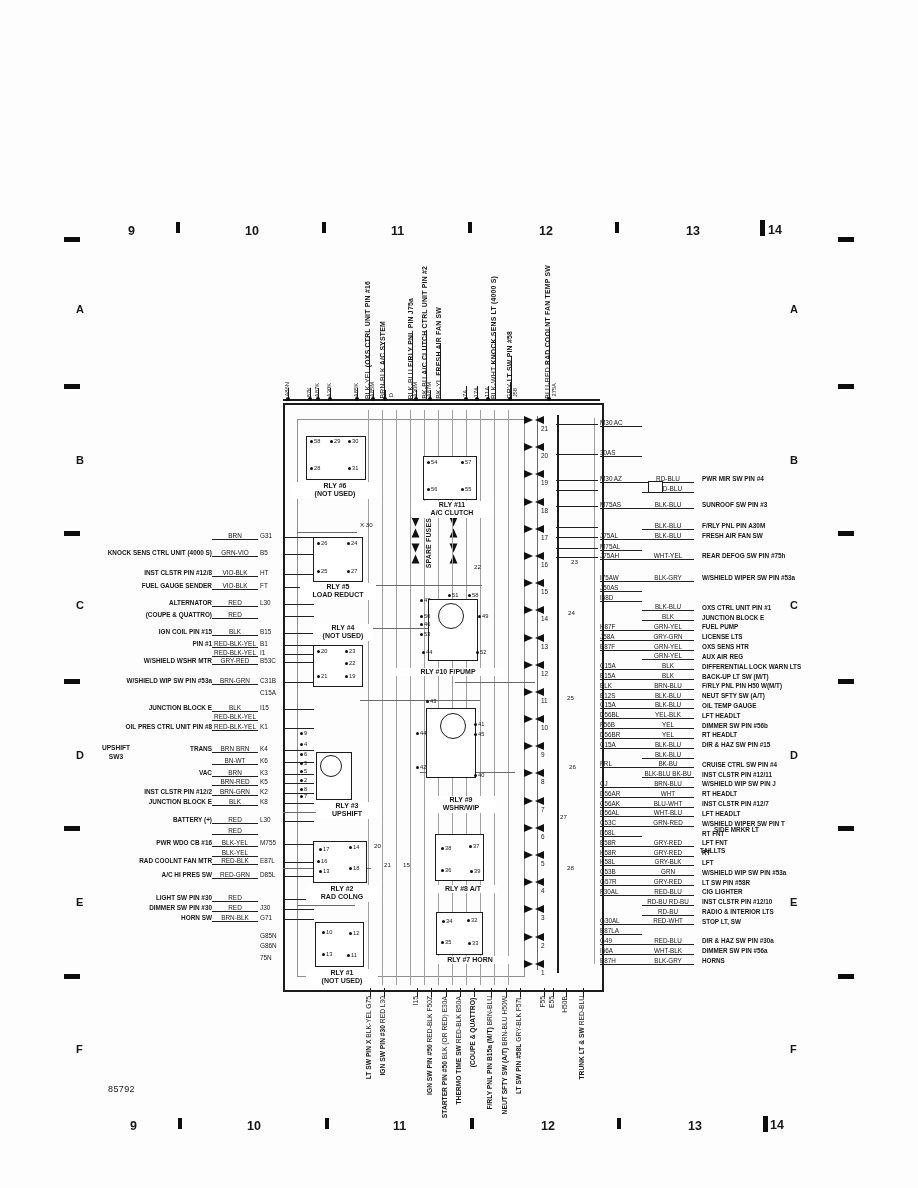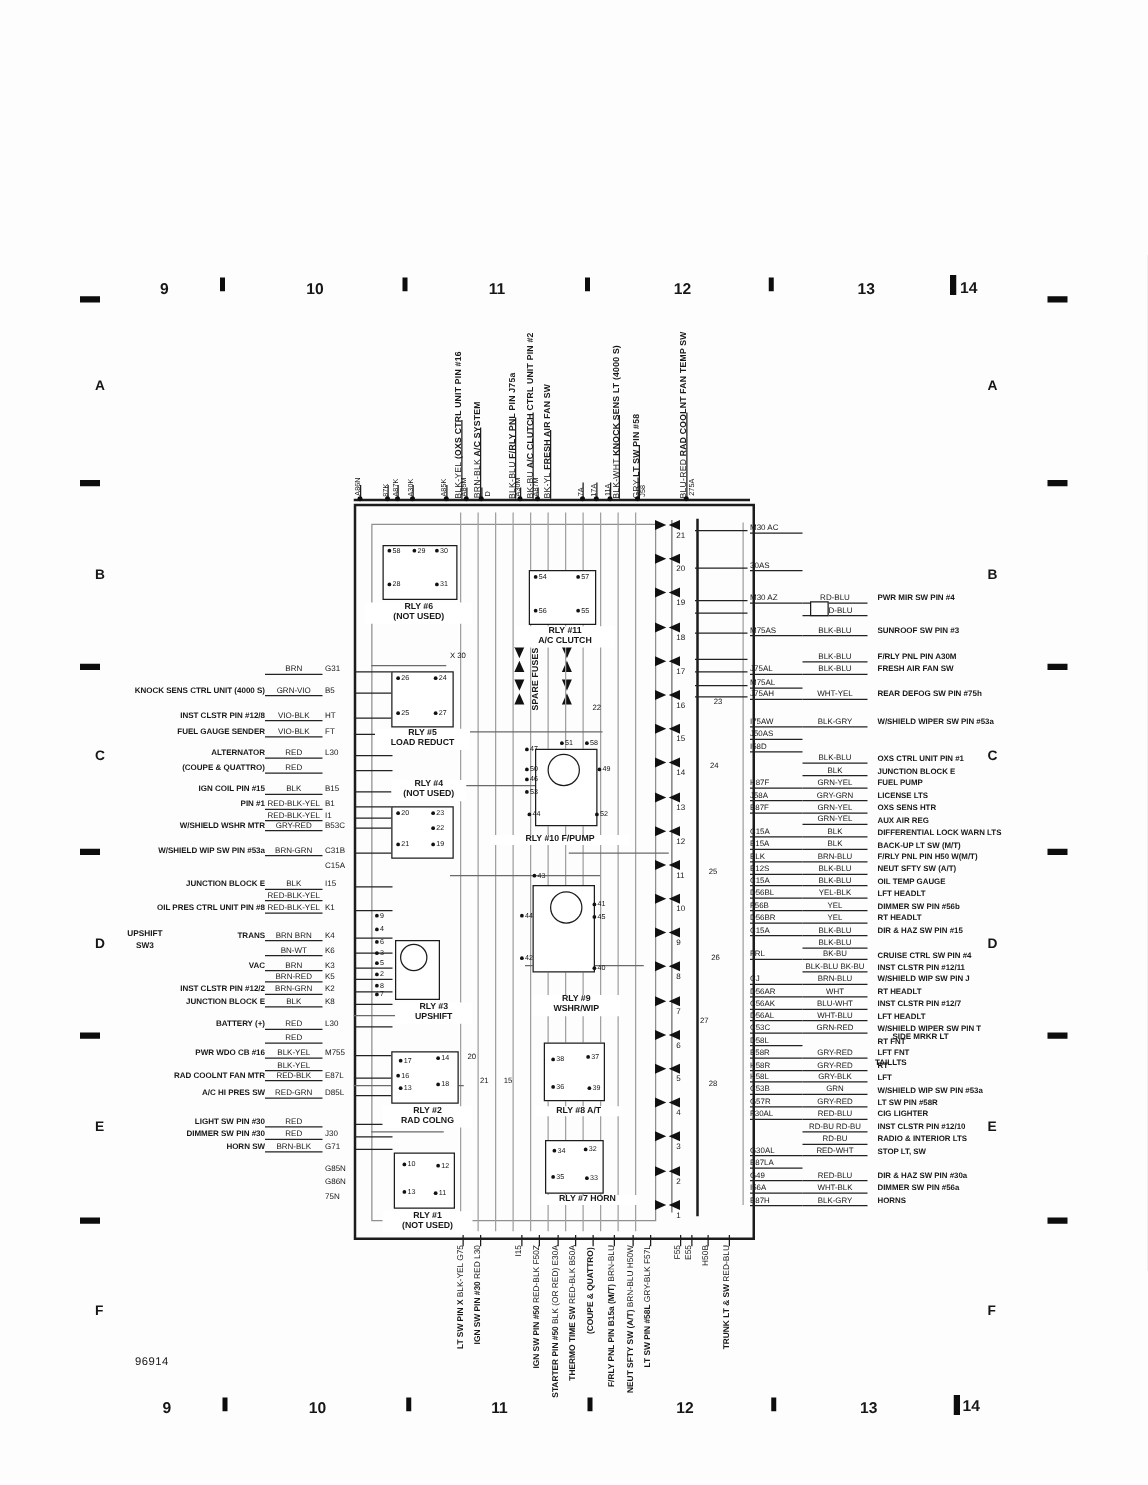--- a/index.html
+++ b/index.html
@@ -79,21 +79,21 @@
   <span class="gl" style="left:76px;top:750px">D</span>
   <span class="gl" style="left:76px;top:897px">E</span>
   <span class="gl" style="left:76px;top:1044px">F</span>
   <span class="gl" style="left:790px;top:304px">A</span>
   <span class="gl" style="left:790px;top:455px">B</span>
   <span class="gl" style="left:790px;top:600px">C</span>
   <span class="gl" style="left:790px;top:750px">D</span>
   <span class="gl" style="left:790px;top:897px">E</span>
   <span class="gl" style="left:790px;top:1044px">F</span>
 
-  <span class="fig" style="left:108px;top:1084px">96914</span>
+  <span class="fig" style="left:108px;top:1084px">85792</span>
 
   <div class="box" style="left:283px;top:403px;width:317px;height:585px"></div>
   <div class="boxi" style="left:297px;top:419px;width:226px;height:556px"></div>
 
   <div class="vt" style="left:365px;bottom:789px"><span>BLK-YEL</span><span>&nbsp;</span><b>(OXS CTRL UNIT PIN #16</b></div>
   <div class="vt" style="left:380px;bottom:789px"><span>BRN-BLK</span><span>&nbsp;</span><b>A/C SYSTEM</b></div>
   <div class="vt" style="left:408px;bottom:789px"><span>BLK-BLU</span><span>&nbsp;</span><b>F/RLY PNL PIN J75a</b></div>
   <div class="vt" style="left:422px;bottom:789px"><span>BK-BU</span><span>&nbsp;</span><b>A/C CLUTCH CTRL UNIT PIN #2</b></div>
   <div class="vt" style="left:436px;bottom:789px"><span>BK-YL</span><span>&nbsp;</span><b>FRESH AIR FAN SW</b></div>
   <div class="vt" style="left:491px;bottom:789px"><span>BLK-WHT</span><span>&nbsp;</span><b>KNOCK SENS LT (4000 S)</b></div>

